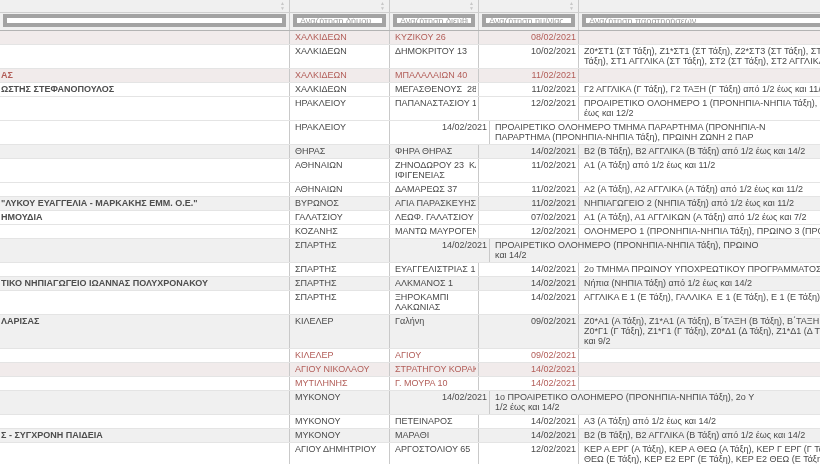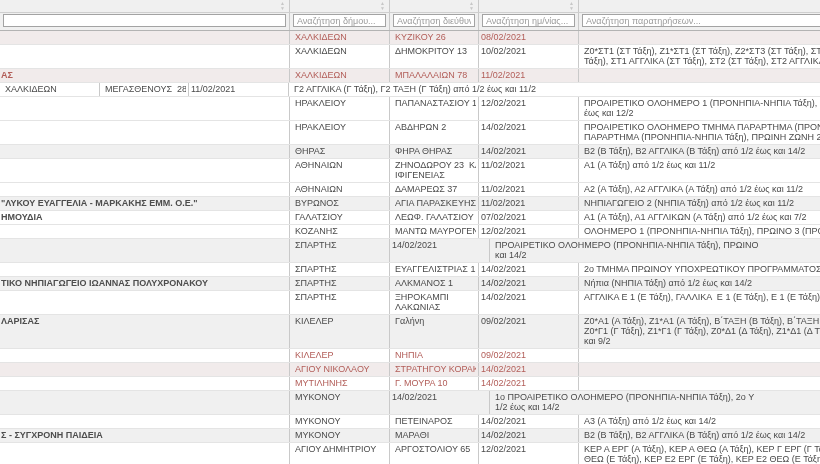--- a/index.html
+++ b/index.html
@@ -22,21 +22,21 @@
   }
   .hcell.last{border-right:none;flex:1;}
   .fcell{
     box-sizing:border-box;flex:none;border-right:1px solid #c9c9c9;
     padding:1px 0 2px 0;height:17px;
   }
   .fcell.last{border-right:none;flex:1;}
   .fcell input{
     box-sizing:border-box;display:block;height:13px;margin:0 3px;
     width:calc(100% - 6px);
-    border:1px solid #a3a3a3;background:#fff;border-radius:0;
+    border:4px solid #a3a3a3;background:#fff;border-radius:0;
     font-family:inherit;font-size:9px;color:#444;padding:0 3px;outline:none;
   }
   .fcell input::placeholder{color:#9b9b9b;}
   .fcell.remarks-f input{width:104%;}
   .sort-icon{
     position:absolute;right:2px;top:1px;width:9px;
     color:#c7c7c7;font-size:5px;line-height:4.5px;text-align:center;
     font-weight:normal;
   }
   
@@ -45,21 +45,21 @@
   .trow.red{color:#b25d58;}
   .trow.red.shaded{background:#f1ebeb;}
   .tcell{
     box-sizing:border-box;flex:none;border-right:1px solid #c9c9c9;
     padding:1px 2px 2px 5px;font-size:9px;line-height:10px;
     white-space:pre;overflow:hidden;
   }
   .tcell .line{white-space:pre;overflow:hidden;}
   .c-school{padding-left:1px;font-weight:bold;color:#4d4d4d;}
   .trow.red .c-school{color:#b25d58;}
-  .c-until{text-align:left;padding-left:2px;padding-right:2px;}
+  .c-until{text-align:right;padding-left:2px;padding-right:2px;}
   .c-remarks{border-right:none;flex:1;}
   
   .w-school{width:290px;}
   .w-mun{width:100px;}
   .w-addr{width:89px;}
   .w-until{width:100px;}
 </style>
 </head>
 <body>
 
@@ -119,44 +119,44 @@
     <div class="tcell w-school c-school"></div>
     <div class="tcell w-mun c-mun">ΧΑΛΚΙΔΕΩΝ</div>
     <div class="tcell w-addr c-addr"><div class="line">ΔΗΜΟΚΡΙΤΟΥ 13</div></div>
     <div class="tcell w-until c-until">10/02/2021</div>
     <div class="tcell c-remarks"><div class="line">Ζ0*ΣΤ1 (ΣΤ Τάξη), Ζ1*ΣΤ1 (ΣΤ Τάξη), Ζ2*ΣΤ3 (ΣΤ Τάξη), ΣΤ</div><div class="line">Τάξη), ΣΤ1 ΑΓΓΛΙΚΑ (ΣΤ Τάξη), ΣΤ2 (ΣΤ Τάξη), ΣΤ2 ΑΓΓΛΙΚΑ</div></div>
   </div>
 
   <div class="trow red shaded">
     <div class="tcell w-school c-school">ΑΣ</div>
     <div class="tcell w-mun c-mun">ΧΑΛΚΙΔΕΩΝ</div>
-    <div class="tcell w-addr c-addr"><div class="line">ΜΠΑΛΑΛΑΙΩΝ 78</div></div>
-    <div class="tcell w-until c-until">11/02/2021</div>
-    <div class="tcell c-remarks"></div>
-  </div>
-
-  <div class="trow">
+    <div class="tcell w-addr c-addr"><div class="line">ΜΠΑΛΑΛΑΙΩΝ 40</div></div>
+    <div class="tcell w-until c-until">11/02/2021</div>
+    <div class="tcell c-remarks"></div>
+  </div>
+
+  <div class="trow">
+    <div class="tcell w-school c-school">ΩΣΤΗΣ ΣΤΕΦΑΝΟΠΟΥΛΟΣ</div>
     <div class="tcell w-mun c-mun">ΧΑΛΚΙΔΕΩΝ</div>
     <div class="tcell w-addr c-addr"><div class="line">ΜΕΓΑΣΘΕΝΟΥΣ  28</div></div>
     <div class="tcell w-until c-until">11/02/2021</div>
     <div class="tcell c-remarks"><div class="line">Γ2 ΑΓΓΛΙΚΑ (Γ Τάξη), Γ2 ΤΑΞΗ (Γ Τάξη) από 1/2 έως και 11/2</div></div>
   </div>
 
   <div class="trow">
     <div class="tcell w-school c-school"></div>
     <div class="tcell w-mun c-mun">ΗΡΑΚΛΕΙΟΥ</div>
     <div class="tcell w-addr c-addr"><div class="line">ΠΑΠΑΝΑΣΤΑΣΙΟΥ 199</div></div>
     <div class="tcell w-until c-until">12/02/2021</div>
     <div class="tcell c-remarks"><div class="line">ΠΡΟΑΙΡΕΤΙΚΟ ΟΛΟΗΜΕΡΟ 1 (ΠΡΟΝΗΠΙΑ-ΝΗΠΙΑ Τάξη), ΥΠΟΧ</div><div class="line">έως και 12/2</div></div>
   </div>
 
   <div class="trow">
     <div class="tcell w-school c-school"></div>
     <div class="tcell w-mun c-mun">ΗΡΑΚΛΕΙΟΥ</div>
-    <div class="tcell w-addr c-addr"><div class="line">ΑΒΔΗΡΩΝ 2</div></div>
     <div class="tcell w-until c-until">14/02/2021</div>
     <div class="tcell c-remarks"><div class="line">ΠΡΟΑΙΡΕΤΙΚΟ ΟΛΟΗΜΕΡΟ ΤΜΗΜΑ ΠΑΡΑΡΤΗΜΑ (ΠΡΟΝΗΠΙΑ-Ν</div><div class="line">ΠΑΡΑΡΤΗΜΑ (ΠΡΟΝΗΠΙΑ-ΝΗΠΙΑ Τάξη), ΠΡΩΙΝΗ ΖΩΝΗ 2 ΠΑΡ</div></div>
   </div>
 
   <div class="trow shaded">
     <div class="tcell w-school c-school"></div>
     <div class="tcell w-mun c-mun">ΘΗΡΑΣ</div>
     <div class="tcell w-addr c-addr"><div class="line">ΦΗΡΑ ΘΗΡΑΣ</div></div>
     <div class="tcell w-until c-until">14/02/2021</div>
     <div class="tcell c-remarks"><div class="line">Β2 (Β Τάξη), Β2 ΑΓΓΛΙΚΑ (Β Τάξη) από 1/2 έως και 14/2</div></div>
@@ -237,21 +237,21 @@
     <div class="tcell w-school c-school">ΛΑΡΙΣΑΣ</div>
     <div class="tcell w-mun c-mun">ΚΙΛΕΛΕΡ</div>
     <div class="tcell w-addr c-addr"><div class="line">Γαλήνη</div></div>
     <div class="tcell w-until c-until">09/02/2021</div>
     <div class="tcell c-remarks"><div class="line">Ζ0*Α1 (Α Τάξη), Ζ1*Α1 (Α Τάξη), Β΄ΤΑΞΗ (Β Τάξη), Β΄ΤΑΞΗ</div><div class="line">Ζ0*Γ1 (Γ Τάξη), Ζ1*Γ1 (Γ Τάξη), Ζ0*Δ1 (Δ Τάξη), Ζ1*Δ1 (Δ Τ</div><div class="line">και 9/2</div></div>
   </div>
 
   <div class="trow red">
     <div class="tcell w-school c-school"></div>
     <div class="tcell w-mun c-mun">ΚΙΛΕΛΕΡ</div>
-    <div class="tcell w-addr c-addr"><div class="line">ΝΗΠΙΑ</div></div>
+    <div class="tcell w-addr c-addr"><div class="line">ΑΓΙΟΥ</div></div>
     <div class="tcell w-until c-until">09/02/2021</div>
     <div class="tcell c-remarks"></div>
   </div>
 
   <div class="trow red shaded">
     <div class="tcell w-school c-school"></div>
     <div class="tcell w-mun c-mun">ΑΓΙΟΥ ΝΙΚΟΛΑΟΥ</div>
     <div class="tcell w-addr c-addr"><div class="line">ΣΤΡΑΤΗΓΟΥ ΚΟΡΑΚΑ 15</div></div>
     <div class="tcell w-until c-until">14/02/2021</div>
     <div class="tcell c-remarks"></div>

